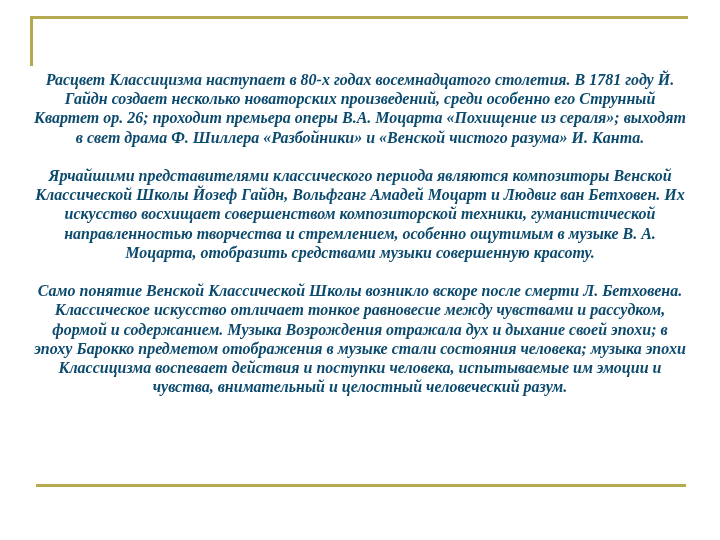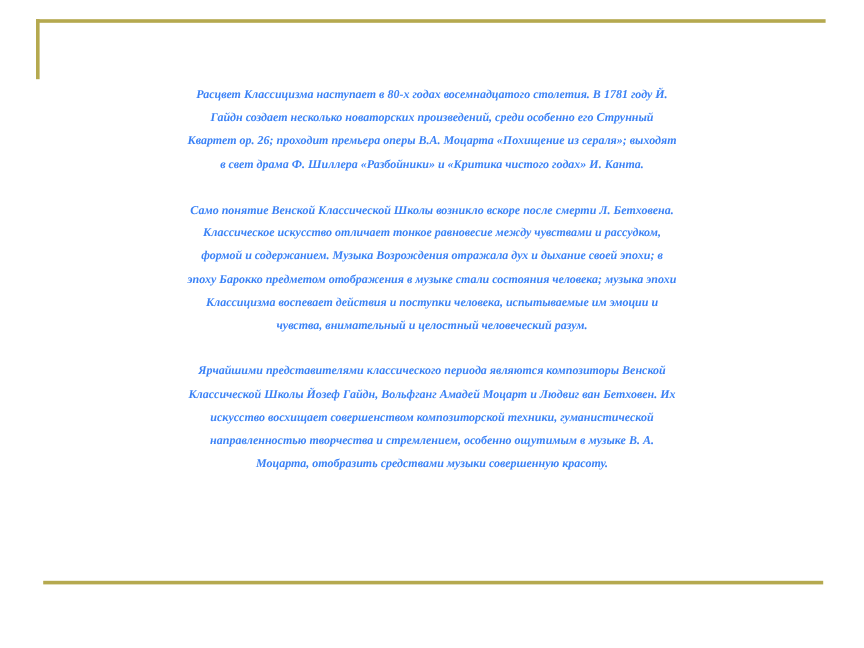--- a/index.html
+++ b/index.html
@@ -38,23 +38,23 @@
       background: #b5a94f;
     }
     .content {
       position: absolute;
       left: 28px;
       top: 70px;
       width: 664px;
       font-family: "Liberation Serif", "DejaVu Serif", serif;
       font-style: italic;
       font-weight: bold;
-      font-size: 10px;
+      font-size: 16px;
       line-height: 19.2px;
-      color: #3b82f6;
+      color: #0c4a6e;
       text-align: center;
     }
     .para {
       margin: 0 0 19.2px 0;
     }
     .line {
       display: block;
       white-space: nowrap;
     }
   </style>
@@ -62,32 +62,32 @@
 <body>
 
 <div class="top-rule"></div>
 <div class="left-rule"></div>
 
 <div class="content">
   <p class="para">
     <span class="line">Расцвет Классицизма наступает в 80-х годах восемнадцатого столетия. В 1781 году Й.</span>
     <span class="line">Гайдн создает несколько новаторских произведений, среди особенно его Струнный</span>
     <span class="line">Квартет ор. 26; проходит премьера оперы В.А. Моцарта «Похищение из сераля»; выходят</span>
-    <span class="line">в свет драма Ф. Шиллера «Разбойники» и «Критика чистого годах» И. Канта.</span>
+    <span class="line">в свет драма Ф. Шиллера «Разбойники» и «Венской чистого разума» И. Канта.</span>
+  </p>
+  <p class="para">
+    <span class="line">Ярчайшими представителями классического периода являются композиторы Венской</span>
+    <span class="line">Классической Школы Йозеф Гайдн, Вольфганг Амадей Моцарт и Людвиг ван Бетховен. Их</span>
+    <span class="line">искусство восхищает совершенством композиторской техники, гуманистической</span>
+    <span class="line">направленностью творчества и стремлением, особенно ощутимым в музыке В. А.</span>
+    <span class="line">Моцарта, отобразить средствами музыки совершенную красоту.</span>
   </p>
   <p class="para">
     <span class="line">Само понятие Венской Классической Школы возникло вскоре после смерти Л. Бетховена.</span>
     <span class="line">Классическое искусство отличает тонкое равновесие между чувствами и рассудком,</span>
     <span class="line">формой и содержанием. Музыка Возрождения отражала дух и дыхание своей эпохи; в</span>
     <span class="line">эпоху Барокко предметом отображения в музыке стали состояния человека; музыка эпохи</span>
     <span class="line">Классицизма воспевает действия и поступки человека, испытываемые им эмоции и</span>
     <span class="line">чувства, внимательный и целостный человеческий разум.</span>
   </p>
-  <p class="para">
-    <span class="line">Ярчайшими представителями классического периода являются композиторы Венской</span>
-    <span class="line">Классической Школы Йозеф Гайдн, Вольфганг Амадей Моцарт и Людвиг ван Бетховен. Их</span>
-    <span class="line">искусство восхищает совершенством композиторской техники, гуманистической</span>
-    <span class="line">направленностью творчества и стремлением, особенно ощутимым в музыке В. А.</span>
-    <span class="line">Моцарта, отобразить средствами музыки совершенную красоту.</span>
-  </p>
 </div>
 
 <div class="bottom-rule"></div>
 
 </body></html>

